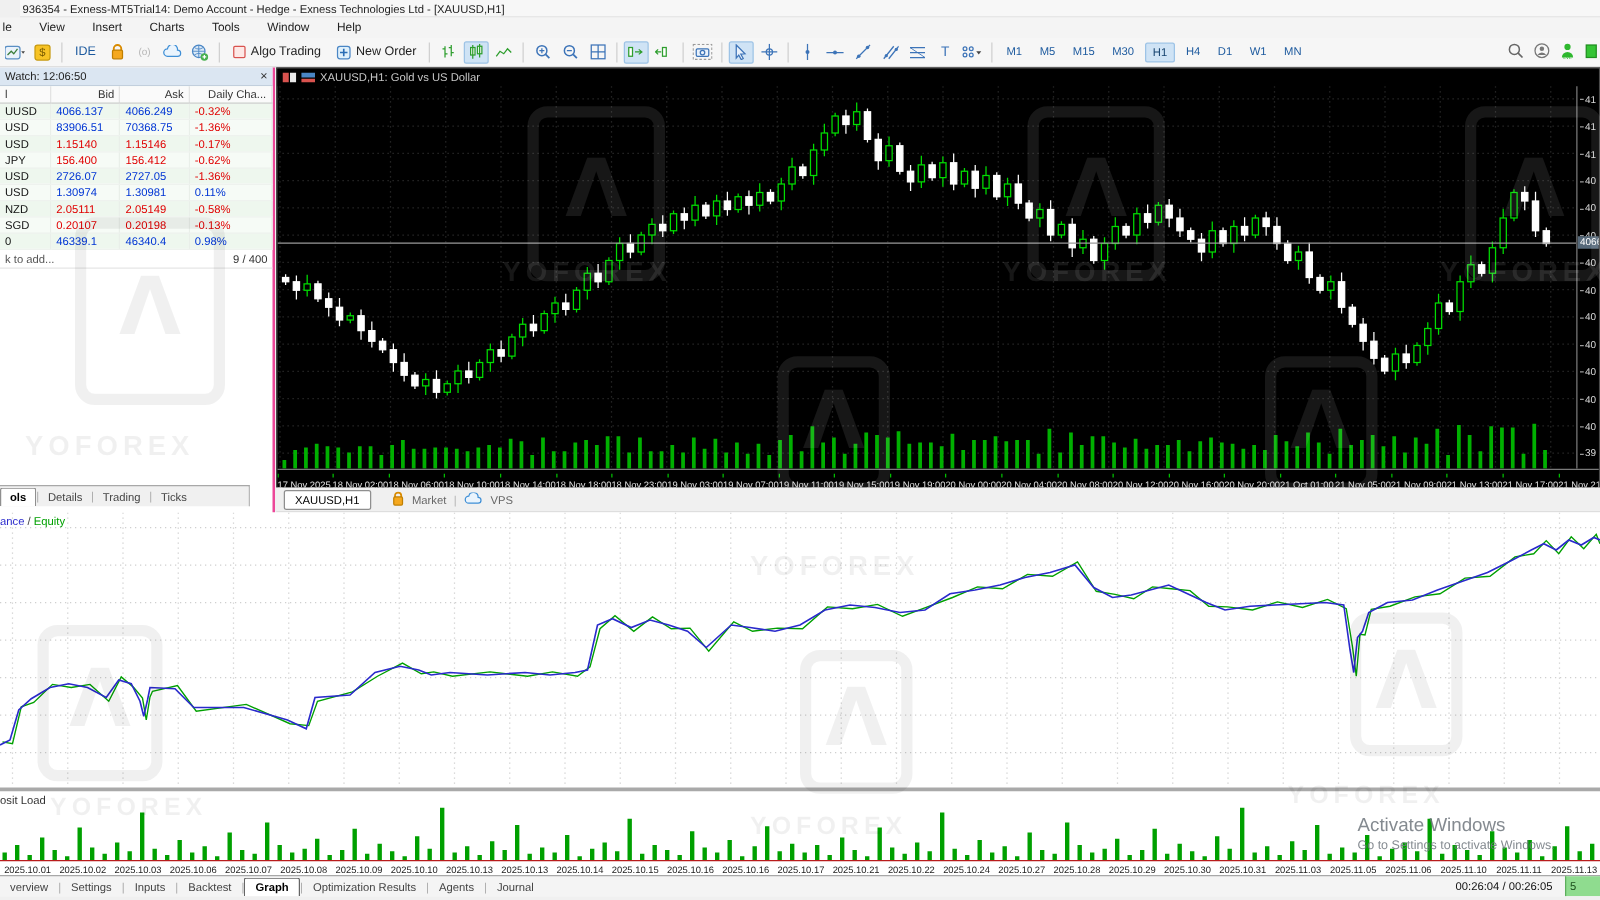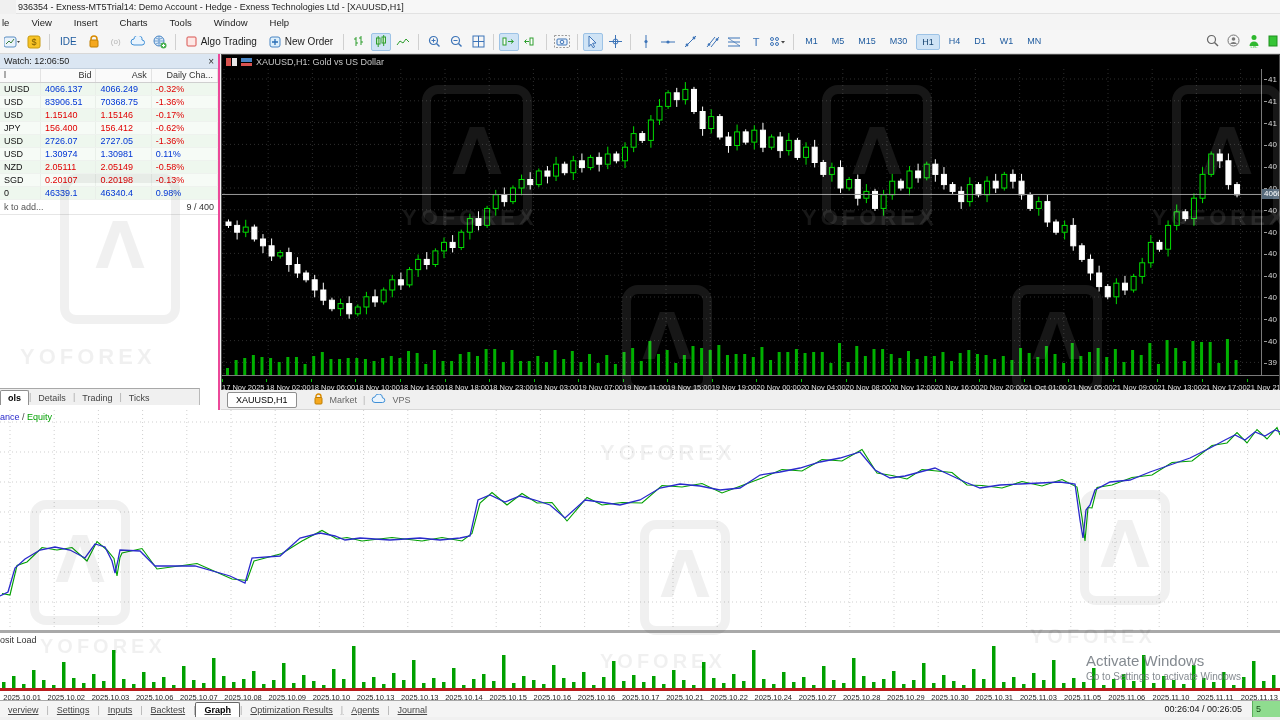--- a/index.html
+++ b/index.html
@@ -78,21 +78,21 @@
     font-size:9px;}
   .strip-sep{color:#b5b5b5;}
 
   
   #tester{position:absolute;left:0;top:410px;width:1280px;height:310px;background:#fff;}
   #equity-area{position:absolute;left:0;top:0;width:1280px;height:220px;background:#fff;}
   #equity-legend{position:absolute;left:0px;top:2px;font-size:9px;z-index:3;}
   #divider{position:absolute;left:0;top:220px;width:1280px;height:3px;background:#a9a9a9;}
   #deposit-label{position:absolute;left:0;top:225px;font-size:9px;color:#333;}
   #deposit-area{position:absolute;left:0;top:236px;width:1280px;height:42px;}
-  #tester-axis{position:absolute;left:0;top:278px;width:1280px;height:13px;border-top:3px solid #b91c1c;
+  #tester-axis{position:absolute;left:0;top:278px;width:1280px;height:13px;border-top:1px solid #b91c1c;
     display:flex;overflow:hidden;}
   .tx-label{flex:0 0 44.2px;font-size:7.5px;color:#222;white-space:nowrap;text-align:center;padding-top:2px;}
 
   
   #bottom-bar{position:absolute;left:0;top:700px;width:1280px;height:17px;background:#f4f4f4;
     border-top:1px solid #a8a8a8;display:flex;align-items:flex-end;font-size:9px;color:#444;}
   .bt-tab{padding:2px 8px;white-space:nowrap;}
   .bt-tab.active{background:#fff;border:1px solid #666;border-bottom:none;font-weight:bold;color:#000;
     border-radius:2px 2px 0 0;}
   #status-right{margin-left:auto;display:flex;align-items:center;height:100%;}
@@ -1126,21 +1126,21 @@
     <div class="wm wm-light" style="left:40px;top:225px;font-size:20px;">YOFOREX</div>
     <div class="wm wm-light" style="left:1030px;top:215px;font-size:20px;">YOFOREX</div>
   </div>
 
   <div id="activate">
     <div class="l1">Activate Windows</div>
     <div class="l2">Go to Settings to activate Windows.</div>
   </div>
 
   <div id="bottom-bar">
-    <span id="bt-tabs" style="display:flex;align-items:center;text-decoration:underline;">
+    <span id="bt-tabs" style="display:flex;align-items:center;">
         <span class="bt-tab">verview</span>
         <span class="tab-sep">|</span>
         <span class="bt-tab">Settings</span>
         <span class="tab-sep">|</span>
         <span class="bt-tab">Inputs</span>
         <span class="tab-sep">|</span>
         <span class="bt-tab">Backtest</span>
         <span class="tab-sep">|</span>
         <span class="bt-tab active">Graph</span>
         <span class="tab-sep">|</span>

